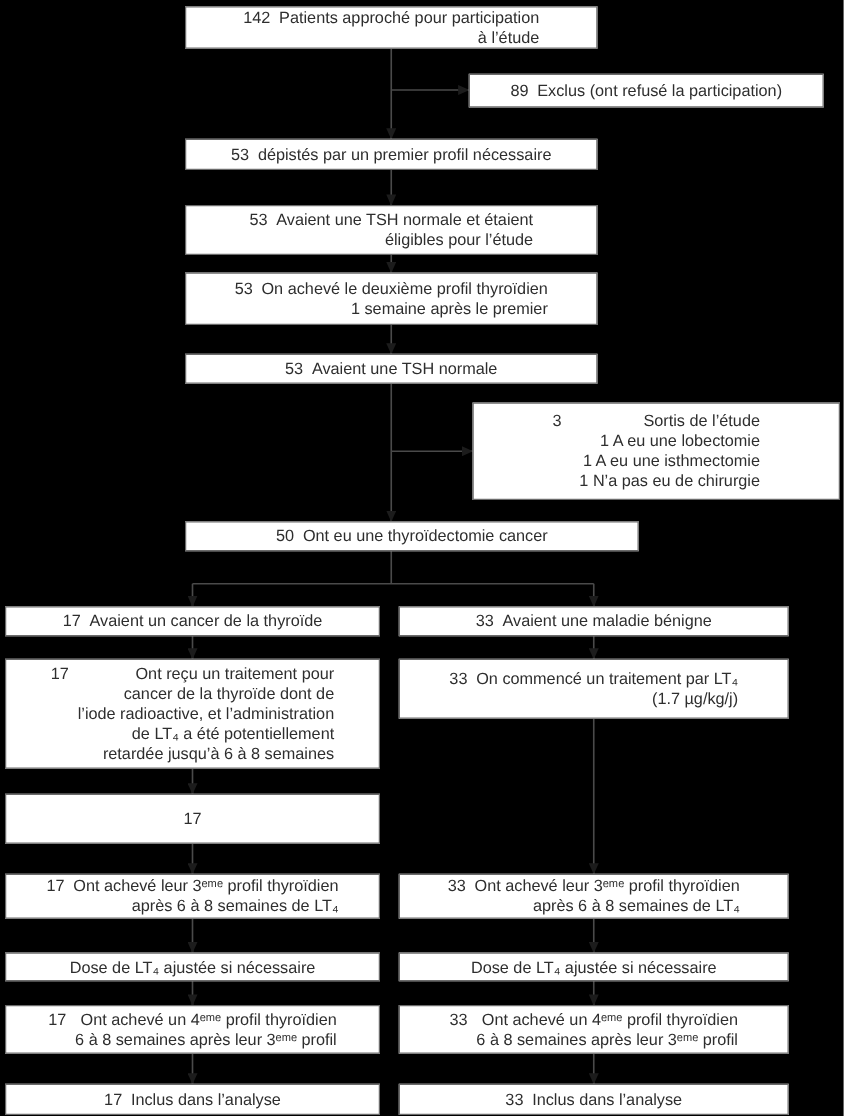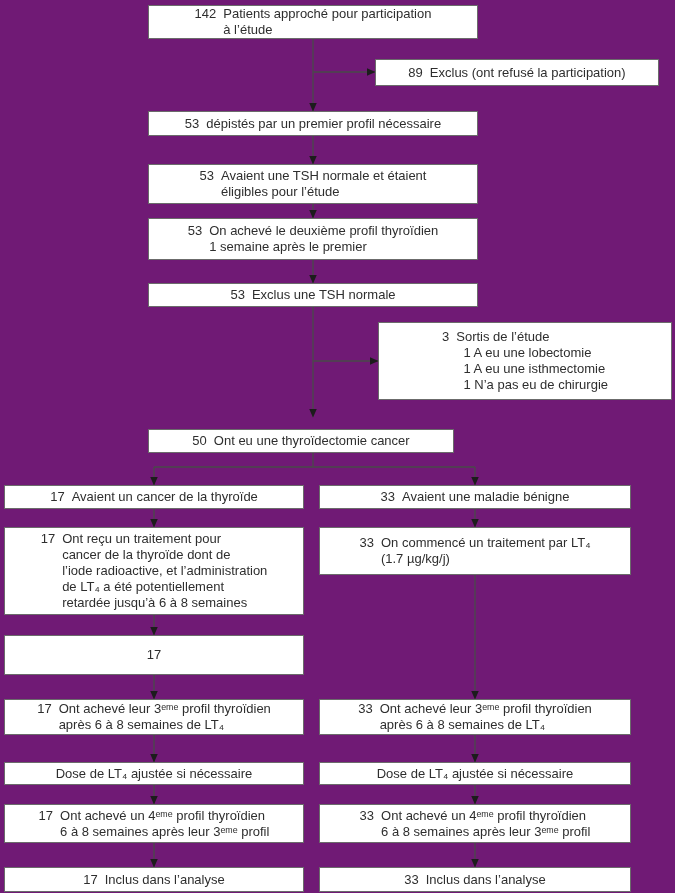--- a/index.html
+++ b/index.html
@@ -1,38 +1,38 @@
 <!DOCTYPE html>
 <html><head>
 <meta charset="utf-8">
 <style>
   html,body{margin:0;padding:0;background:#ffffff;}
   .page{
     position:relative;
     width:675px;height:893px;
-    background:#701a75;
+    background:#000000;
     font-family:"Liberation Sans","DejaVu Sans",sans-serif;
     color:#2e2e2e;
     overflow:hidden;
   }
   svg.connectors{position:absolute;left:0;top:0;width:675px;height:893px;}
   .box{
     position:absolute;
     box-sizing:border-box;
     border:1.5px solid #6b6b6b;
     background:#ffffff;
     display:flex;
     align-items:center;
     justify-content:center;
     font-size:13px;
     line-height:16px;
   }
   .bc{display:flex;align-items:flex-start;gap:7px;padding:2px 6px;}
   .num{white-space:nowrap;}
-  .txt{white-space:pre-wrap;text-align:left;}
+  .txt{white-space:pre-wrap;text-align:right;}
 </style>
 </head>
 <body>
 
 <div class="page">
 
   <svg class="connectors" viewBox="0 0 675 893" xmlns="http://www.w3.org/2000/svg">
     <defs>
       <marker id="arr" markerUnits="userSpaceOnUse" markerWidth="9" markerHeight="8" refX="8.5" refY="4" orient="auto">
         <path d="M0,0 L9,4 L0,8 Z" fill="#1c1c1c"></path>
@@ -98,35 +98,35 @@
     <div class="bc">
         <span class="num">53</span>
         <span class="txt">On achevé le deuxième profil thyroïdien
 1 semaine après le premier</span>
       </div>
   </div>
 
   <div class="box" style="left:148px;top:283px;width:330px;height:24px">
     <div class="bc">
         <span class="num">53</span>
-        <span class="txt">Exclus une TSH normale</span>
+        <span class="txt">Avaient une TSH normale</span>
       </div>
   </div>
 
   <div class="box" style="left:378px;top:322px;width:294px;height:78px">
     <div class="bc">
         <span class="num">3</span>
         <span class="txt">Sortis de l’étude
   1 A eu une lobectomie
   1 A eu une isthmectomie
   1 N’a pas eu de chirurgie</span>
       </div>
   </div>
 
-  <div class="box" style="left:148px;top:429px;width:306px;height:24px">
+  <div class="box" style="left:148px;top:417px;width:363px;height:24px">
     <div class="bc">
         <span class="num">50</span>
         <span class="txt">Ont eu une thyroïdectomie cancer</span>
       </div>
   </div>
 
   <div class="box" style="left:4px;top:485px;width:300px;height:24px">
     <div class="bc">
         <span class="num">17</span>
         <span class="txt">Avaient un cancer de la thyroïde</span>

